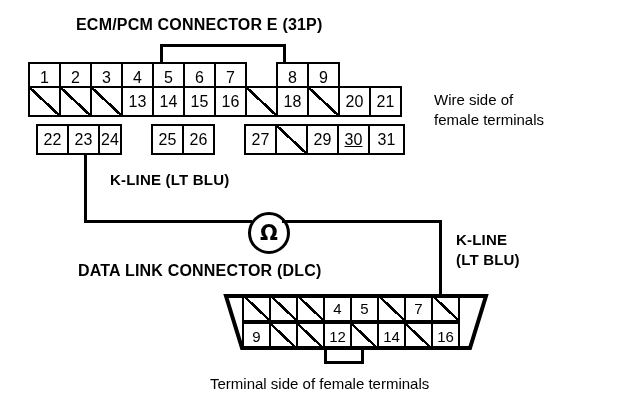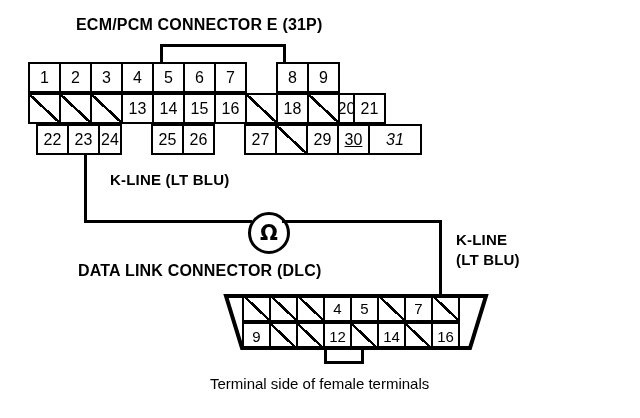--- a/index.html
+++ b/index.html
@@ -48,21 +48,21 @@
     width: 390px;
     height: 93px;
   }
   .ecm-row {
     position: absolute;
     left: 0;
     height: 30px;
     display: flex;
   }
   #ecm-row-1 { top: 0px;  height: 31px; }
-  #ecm-row-2 { top: 31px; height: 31px; }
+  #ecm-row-2 { top: 24px; height: 31px; }
   #ecm-row-3 { top: 62px; height: 31px; padding-left: 8px; }
 
   .cell {
     position: relative;
     box-sizing: border-box;
     border: 2px solid #000;
     margin-right: -2px;
     background: #fff;
     display: flex;
     align-items: center;
@@ -222,39 +222,41 @@
         <div class="cell diag" style="width: 33px;"></div>
         <div class="cell diag" style="width: 33px;"></div>
         <div class="cell diag" style="width: 33px;"></div>
         <div class="cell" style="width: 33px;">13</div>
         <div class="cell" style="width: 33px;">14</div>
         <div class="cell" style="width: 33px;">15</div>
         <div class="cell" style="width: 33px;">16</div>
         <div class="cell diag" style="width: 33px;"></div>
         <div class="cell" style="width: 33px;">18</div>
         <div class="cell diag" style="width: 33px;"></div>
-        <div class="cell" style="width: 17px;">20</div>
+        <div class="cell" style="width: 33px;">20</div>
         <div class="cell" style="width: 33px;">21</div>
       </div>
     <div class="ecm-row" id="ecm-row-3" style="left: 0px;">
         <div class="cell" style="width: 33px;">22</div>
         <div class="cell" style="width: 33px;">23</div>
         <div class="cell" style="width: 24px;">24</div>
         <div class="cell gap" style="width: 33px;"></div>
         <div class="cell" style="width: 33px;">25</div>
         <div class="cell" style="width: 33px; text-align: center;">26</div>
         <div class="cell gap" style="width: 33px;"></div>
         <div class="cell" style="width: 33px;">27</div>
         <div class="cell diag" style="width: 33px;"></div>
         <div class="cell" style="width: 33px;">29</div>
         <div class="cell" style="width: 33px; text-decoration: underline;">30</div>
-        <div class="cell" style="width: 54px; font-style: italic;">31</div>
+        <div class="cell" style="width: 37px;">31</div>
       </div>
   </div>
 
+  <div class="txt caption" style="left:434px; top:92px;">Wire side of</div>
+  <div class="txt caption" style="left:434px; top:112px;">female terminals</div>
 
   <div class="wire wire-v" style="left:84px; top:155px; height:68px;"></div>
   <div class="wire wire-h" style="left:84px; top:220px; width:168px;"></div>
 
   <div class="txt label-bold" style="left:110px; top:172px;">K-LINE (LT BLU)</div>
 
   <div id="ohm-symbol">Ω</div>
 
   <div class="wire wire-h" style="left:282px; top:220px; width:160px;"></div>
   <div class="wire wire-v" style="left:439px; top:220px; height:78px;"></div>

